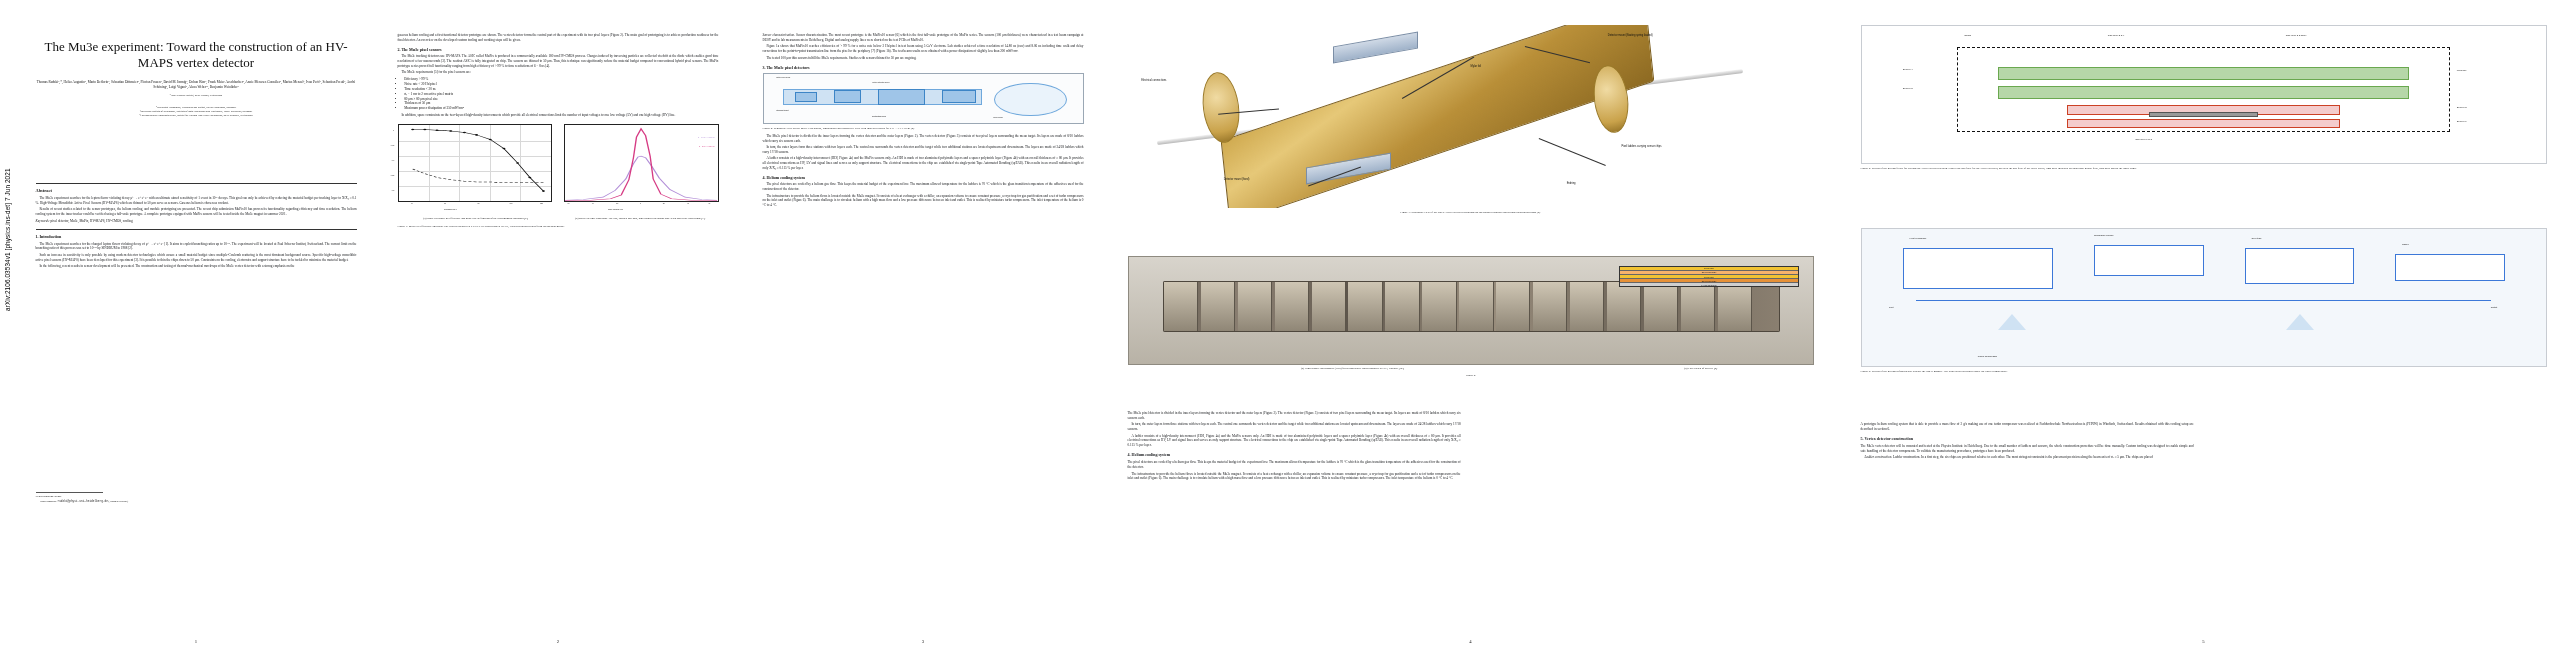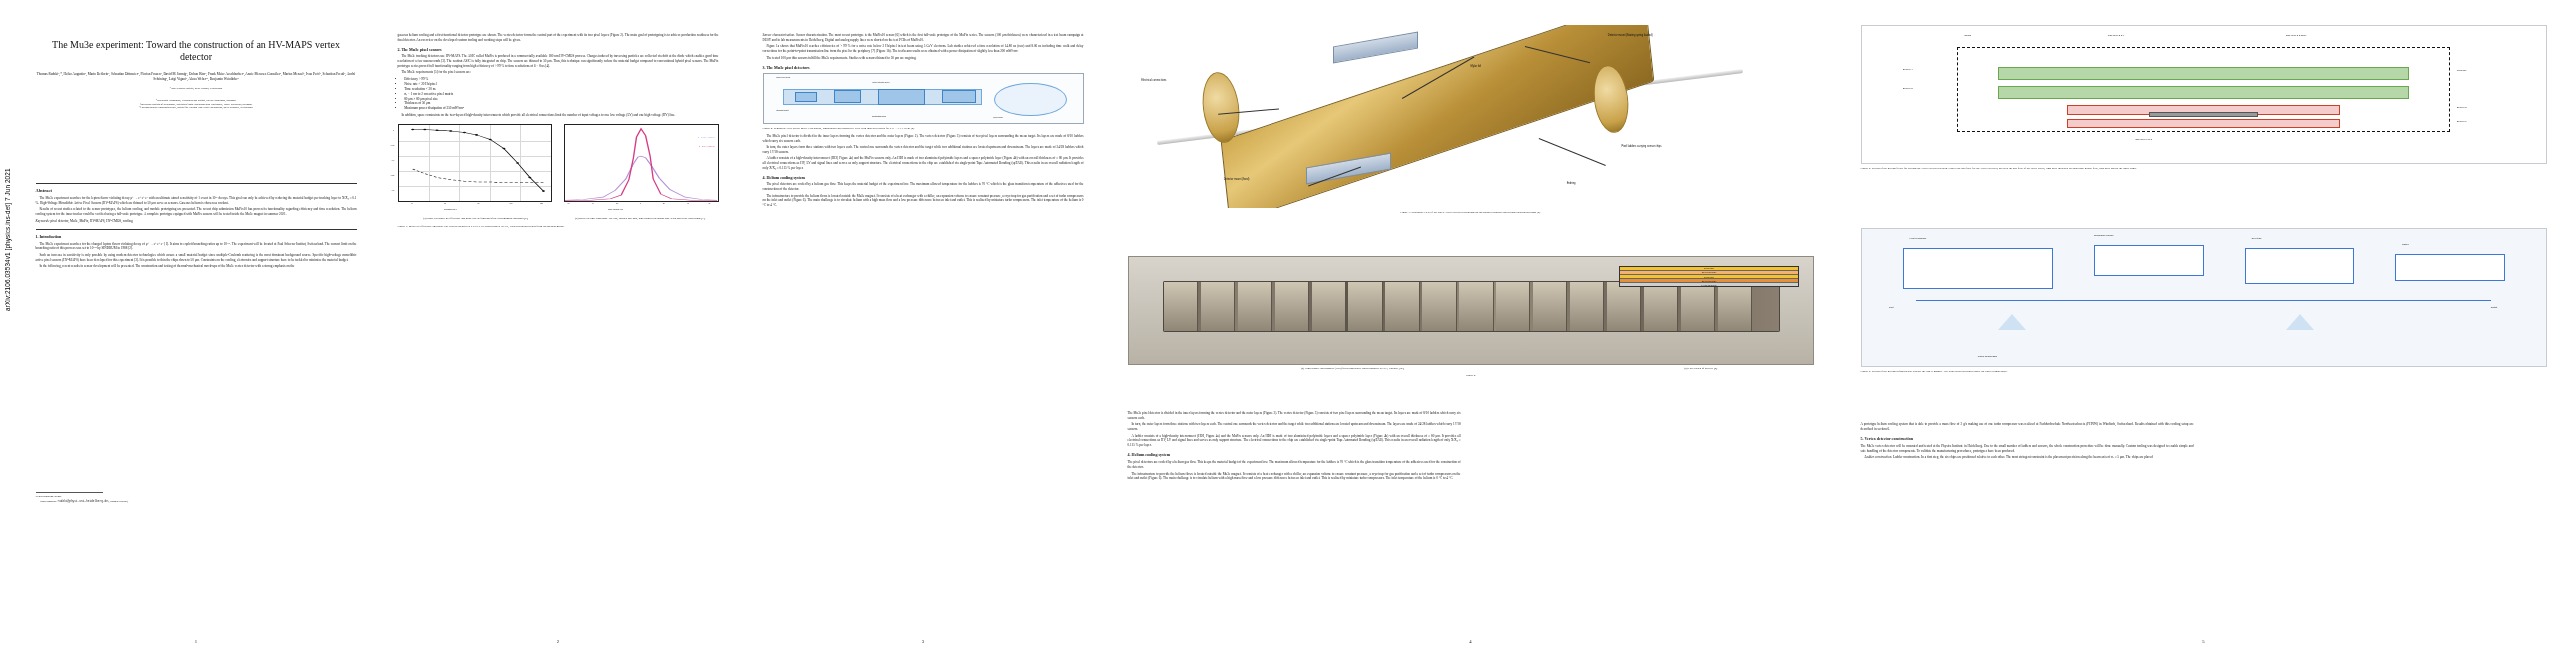--- a/index.html
+++ b/index.html
@@ -22,21 +22,21 @@
   .p4{left:1112px;width:717px;}
   .p5{left:1845px;width:717px;}
 
   .pagenum{position:absolute;bottom:23px;width:100%;text-align:center;font-size:4.7px;color:#111;}
 
   
   .col{position:absolute;}
   .t{font-size:3.3px;line-height:1.45;text-align:justify;color:#15171a;}
   .t p{margin:0 0 1.8px 0;text-indent:3.9px;}
   .t p.noind{text-indent:0;}
-  .title{font-size:10px;line-height:1.22;text-align:center;margin:0 0 9px 0;font-weight:400;}
+  .title{font-size:13px;line-height:1.22;text-align:center;margin:0 0 9px 0;font-weight:400;}
   .authors{font-size:3.4px;line-height:1.5;text-align:center;margin:0 0 4.4px 0;}
   .affil{font-size:2.6px;line-height:1.5;text-align:center;font-style:italic;color:#222;margin:0 0 7.8px 0;}
   .rule{border:0;border-top:0.4px solid #333;margin:5.6px 0 4.4px 0;}
   .h-abs{font-size:4.4px;font-weight:bold;margin:0 0 2.8px 0;}
   .h-sec{font-size:4px;font-weight:bold;margin:4.4px 0 2.2px 0;}
   .kw{font-size:3.3px;margin:2.8px 0 0 0;}
   .kw i{font-style:italic;}
   .foot{font-size:2.8px;line-height:1.5;color:#222;}
   .foot .fr{border:0;border-top:0.4px solid #555;width:67px;margin:3.3px 0 2.2px 0;}
   ul.bul{margin:1.1px 0 1.7px 0;padding-left:6.7px;font-size:3.3px;line-height:1.5;}

